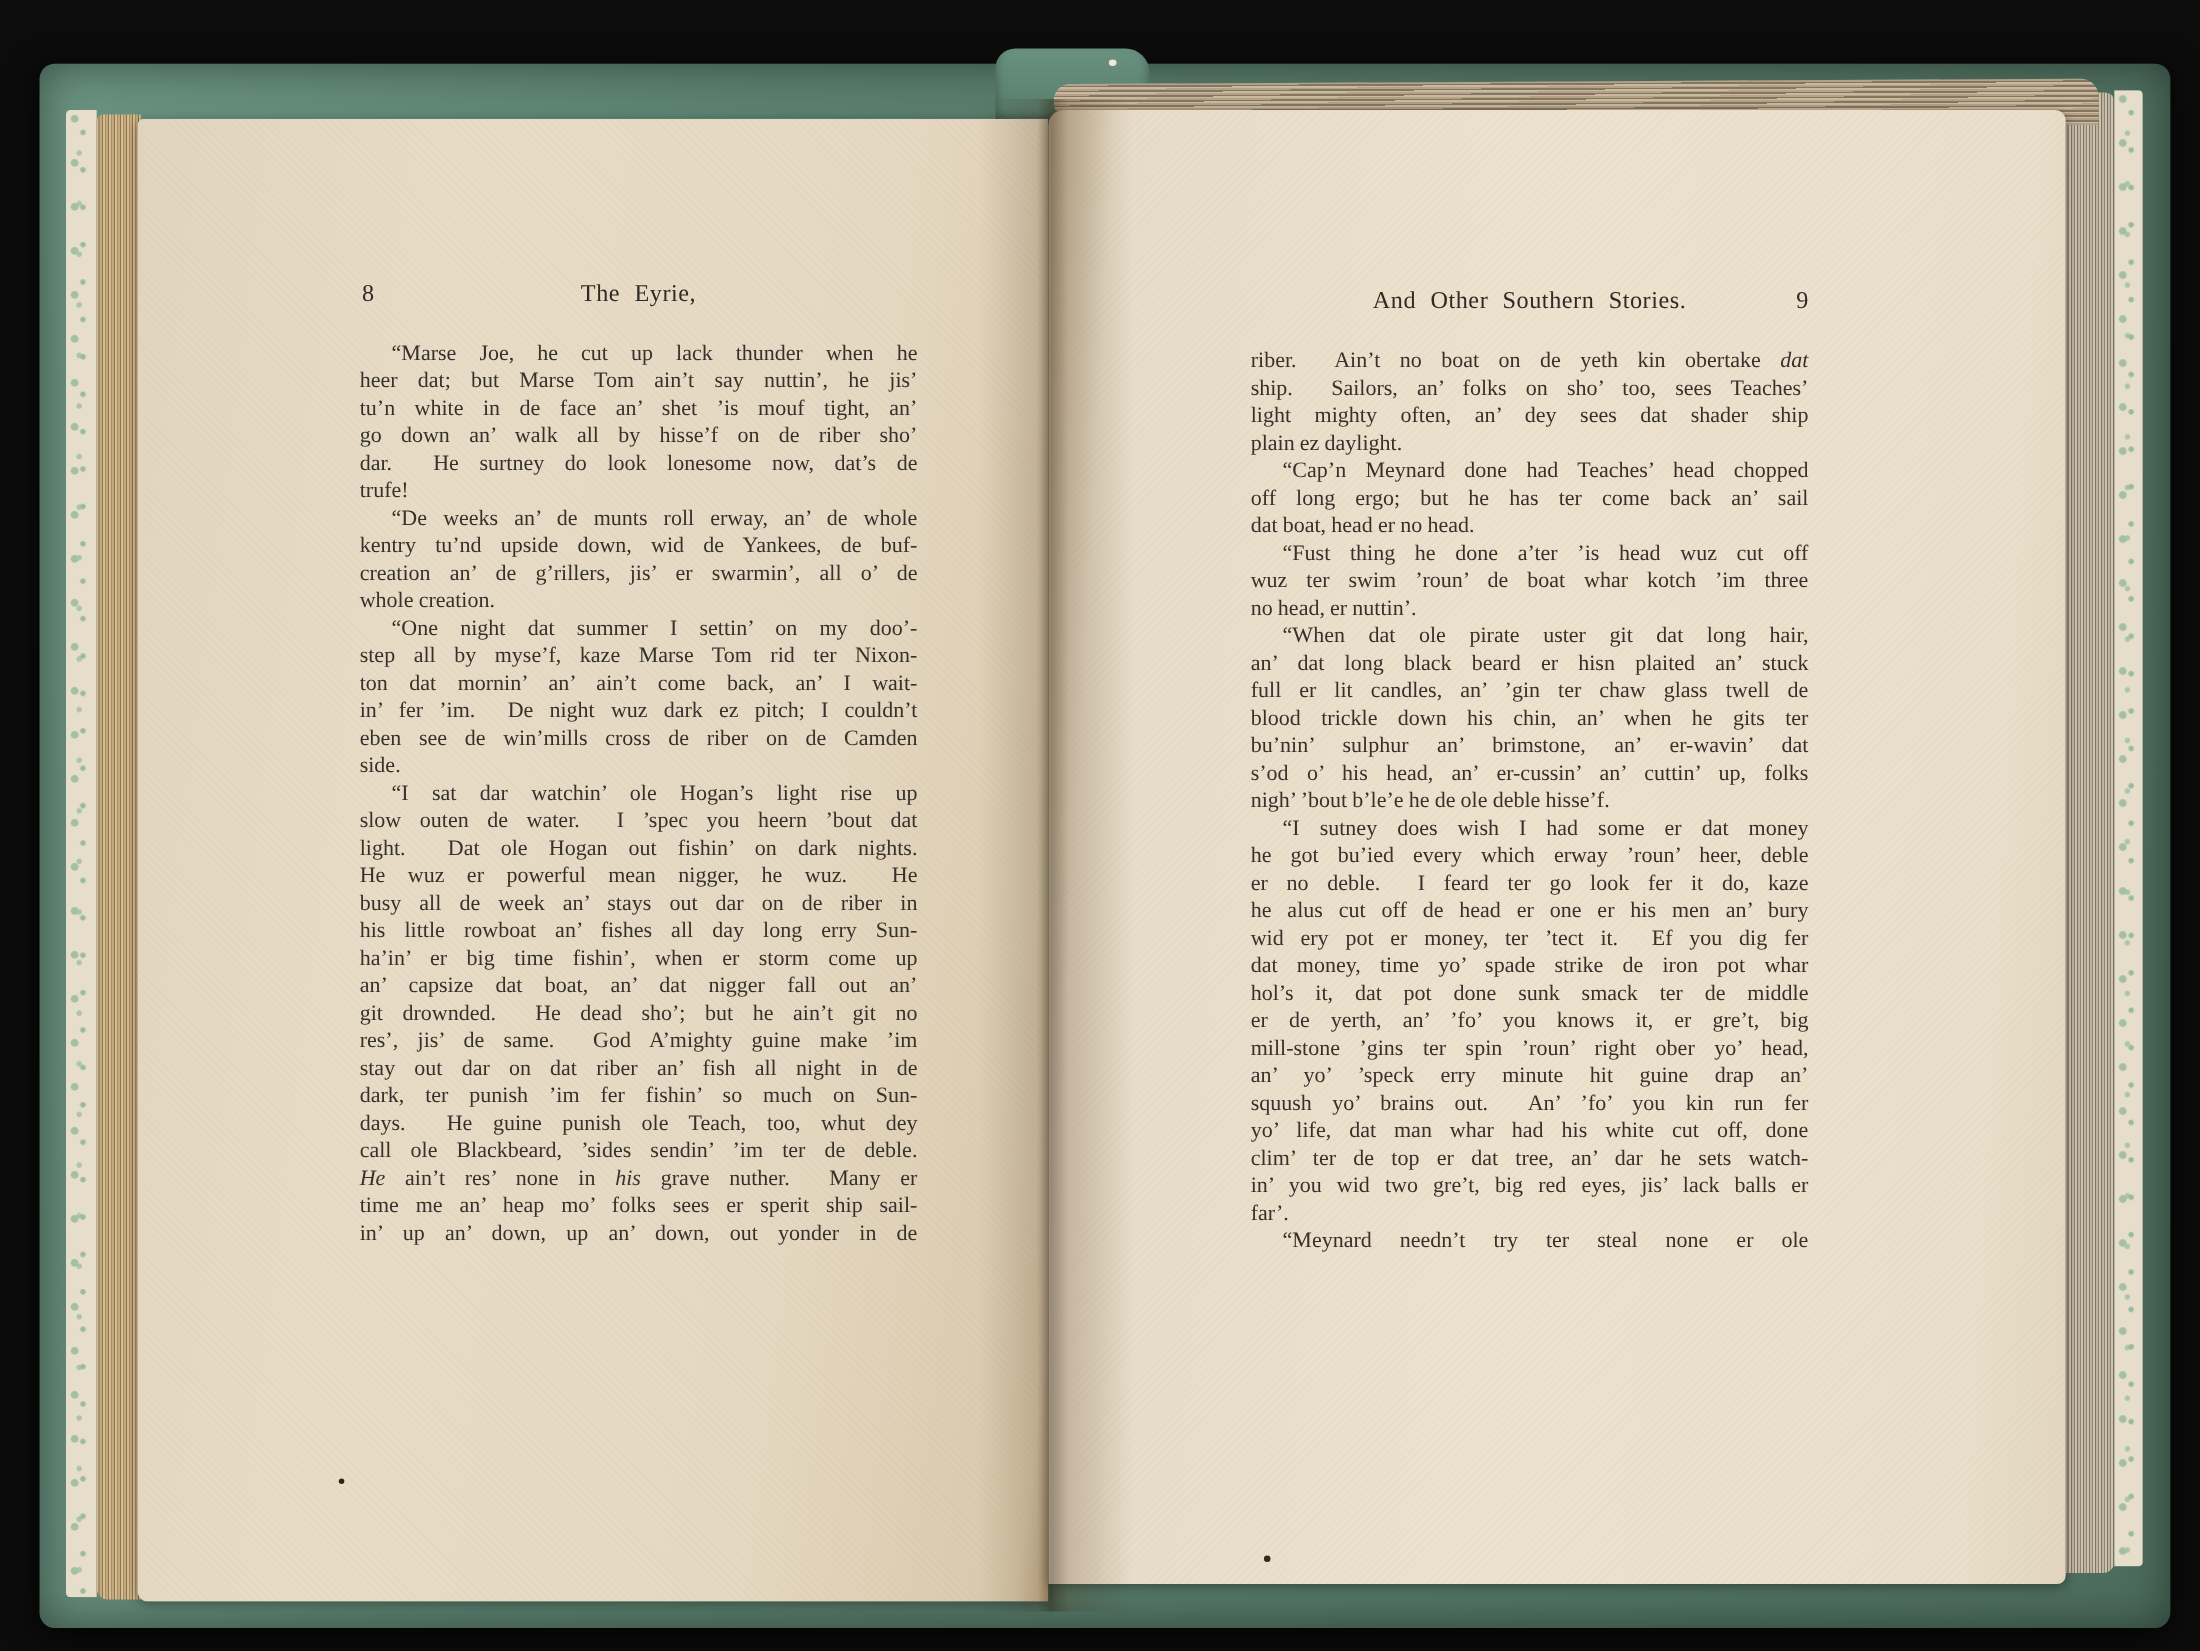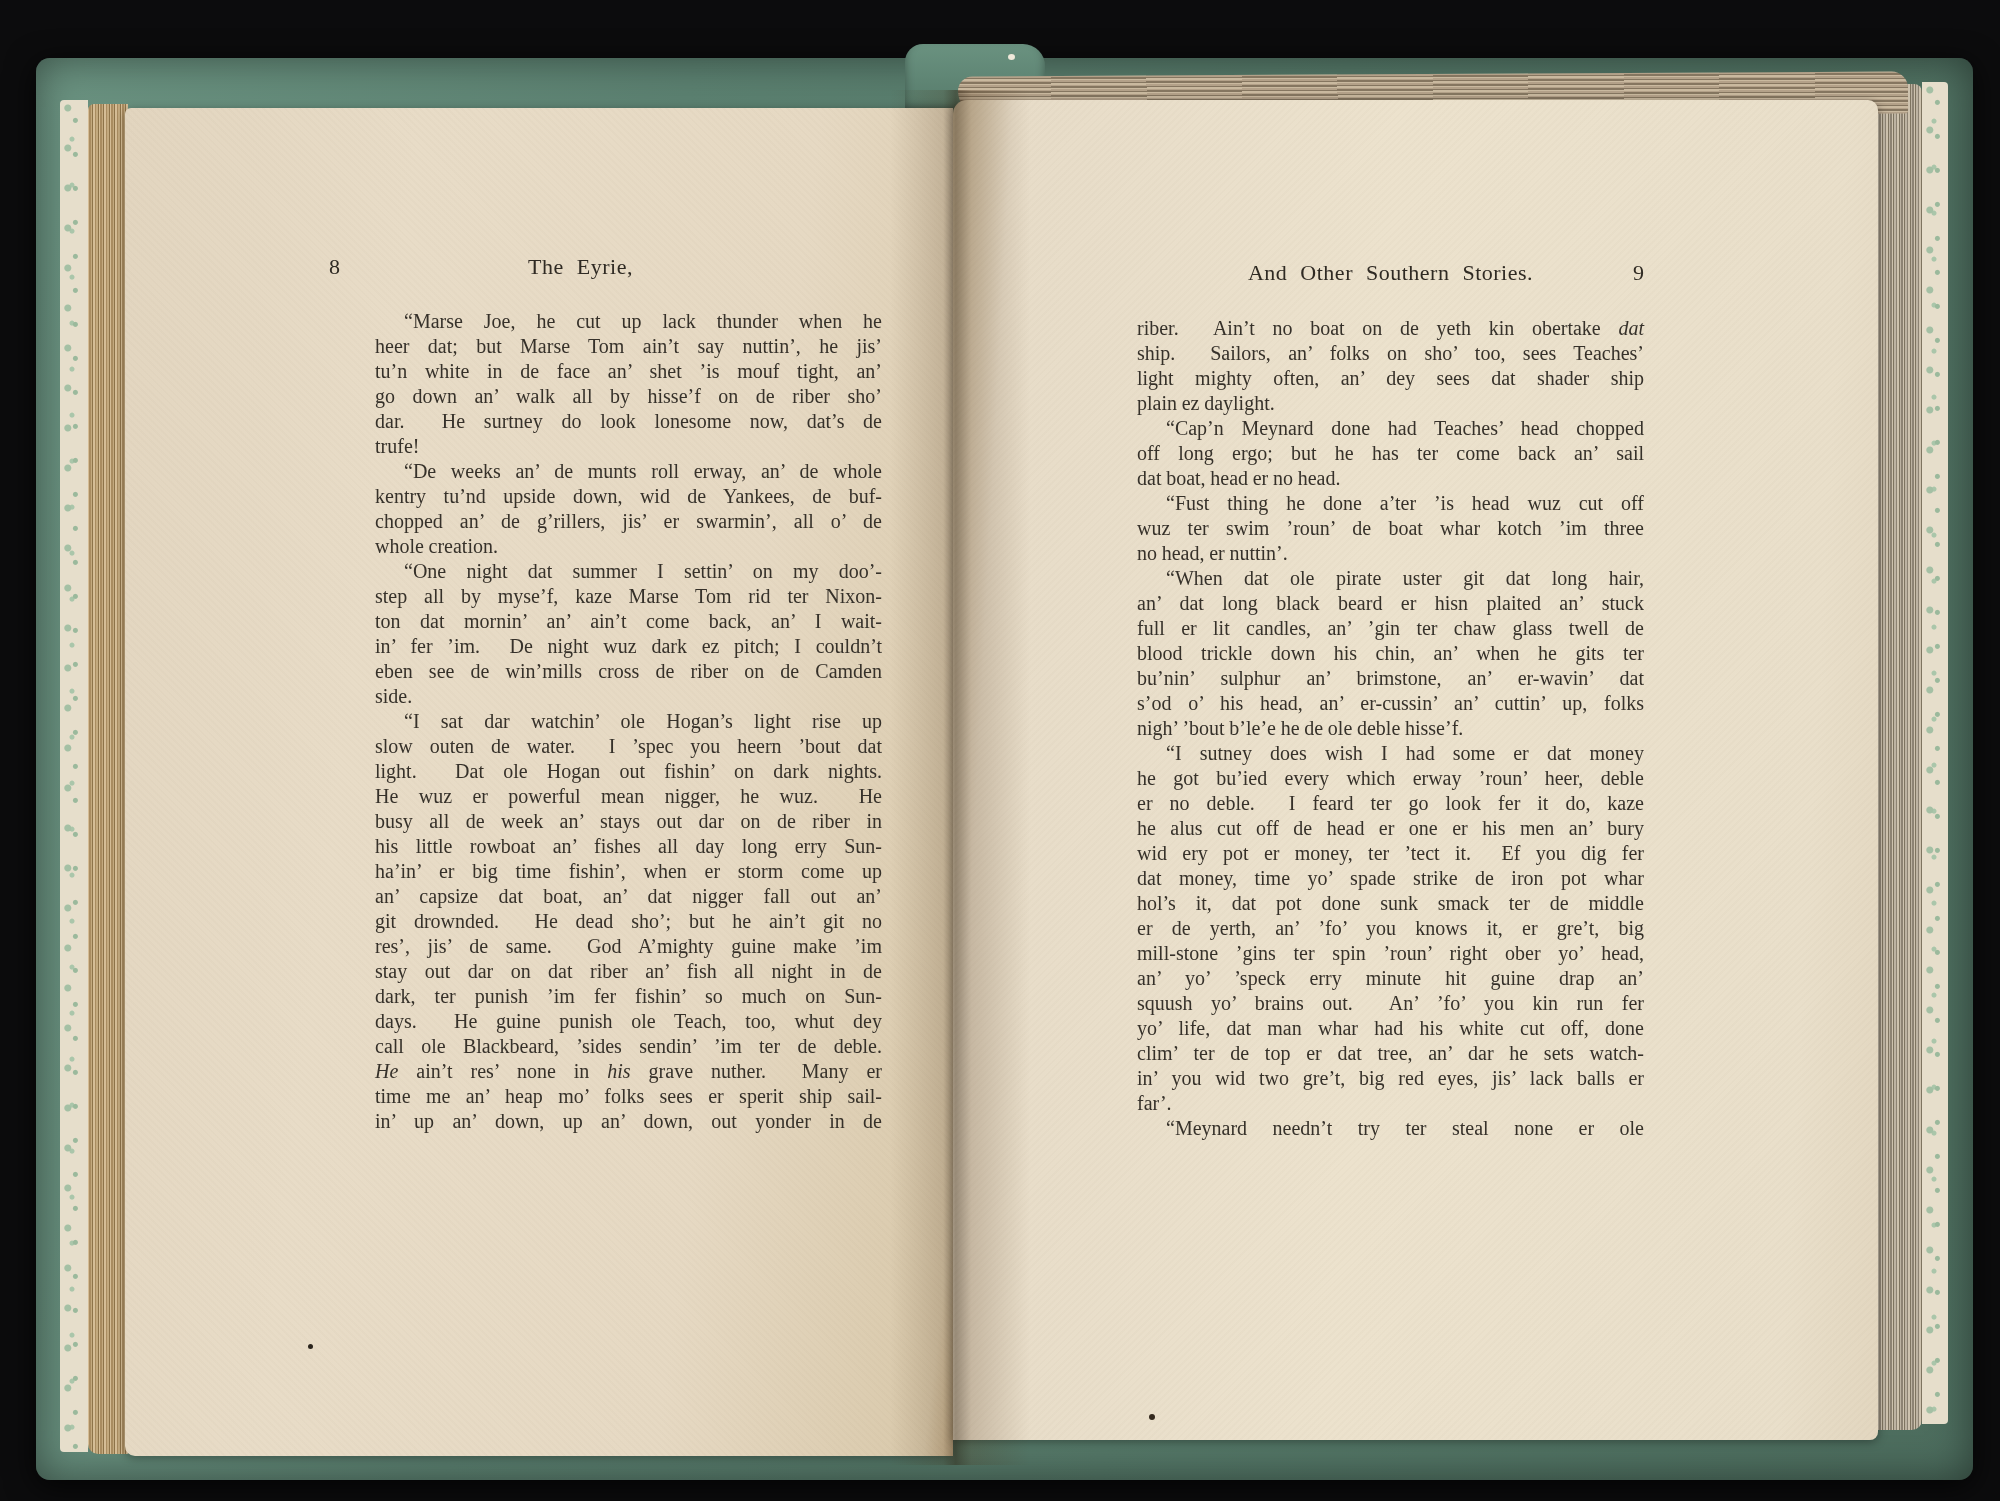--- a/index.html
+++ b/index.html
@@ -84,21 +84,21 @@
   }
   .page-left .page-header{left:202px;top:146px;}
   .page-right .page-header{left:184px;top:160px;}
   .page-num{position:absolute;top:0;font-size:22px;letter-spacing:0;}
   .page-num.pn-left{left:2px;}
   .page-num.pn-right{right:0;}
   .body-text{
     position:absolute;width:507px;
     font-size:20px;line-height:25px;word-spacing:-.3px;
   }
-  .page-left .body-text{left:202px;top:201px;margin-left:48px;}
+  .page-left .body-text{left:202px;top:201px;}
   .page-right .body-text{left:184px;top:216px;}
   .line{text-align:justify;text-align-last:justify;white-space:normal;}
   .line.line-end{text-align-last:left;}
   .line.first{padding-left:29px;}
   
   .speck{width:5px;height:5px;border-radius:50%;}
   .speck.s1{left:308px;top:1344px;background:#2a241c;}
   .speck.s2{left:1149px;top:1414px;background:#33291d;width:6px;height:6px;}
   .speck.s3{left:1008px;top:54px;background:#efe8da;width:7px;height:6px;}
 </style>
@@ -124,21 +124,21 @@
           <div class="line first">“Marse Joe, he cut up lack thunder when he</div>
           <div class="line">heer dat; but Marse Tom ain’t say nuttin’, he jis’</div>
           <div class="line">tu’n white in de face an’ shet ’is mouf tight, an’</div>
           <div class="line">go down an’ walk all by hisse’f on de riber sho’</div>
           <div class="line">dar.&nbsp; He surtney do look lonesome now, dat’s de</div>
           <div class="line line-end">trufe!</div>
         </div>
         <div>
           <div class="line first">“De weeks an’ de munts roll erway, an’ de whole</div>
           <div class="line">kentry tu’nd upside down, wid de Yankees, de buf-</div>
-          <div class="line">chopped an’ de g’rillers, jis’ er swarmin’, all o’ de</div>
+          <div class="line">creation an’ de g’rillers, jis’ er swarmin’, all o’ de</div>
           <div class="line line-end">whole creation.</div>
         </div>
         <div>
           <div class="line first">“One night dat summer I settin’ on my doo’-</div>
           <div class="line">step all by myse’f, kaze Marse Tom rid ter Nixon-</div>
           <div class="line">ton dat mornin’ an’ ain’t come back, an’ I wait-</div>
           <div class="line">in’ fer ’im.&nbsp; De night wuz dark ez pitch; I couldn’t</div>
           <div class="line">eben see de win’mills cross de riber on de Camden</div>
           <div class="line line-end">side.</div>
         </div>

